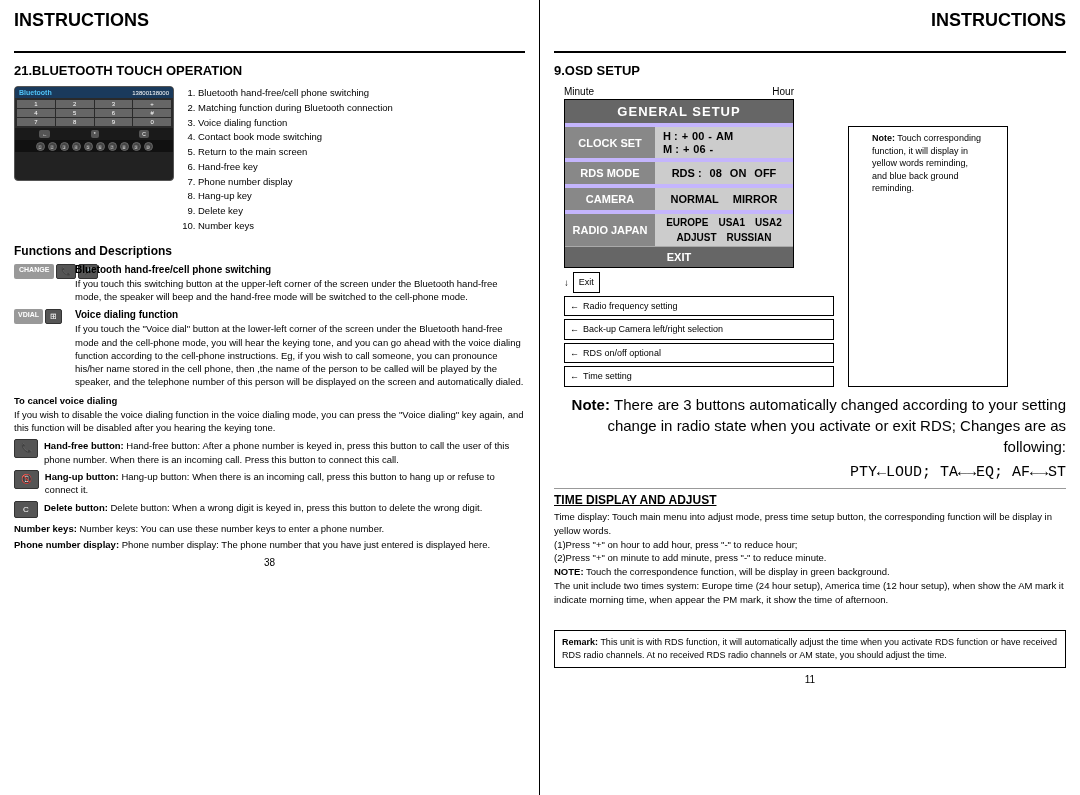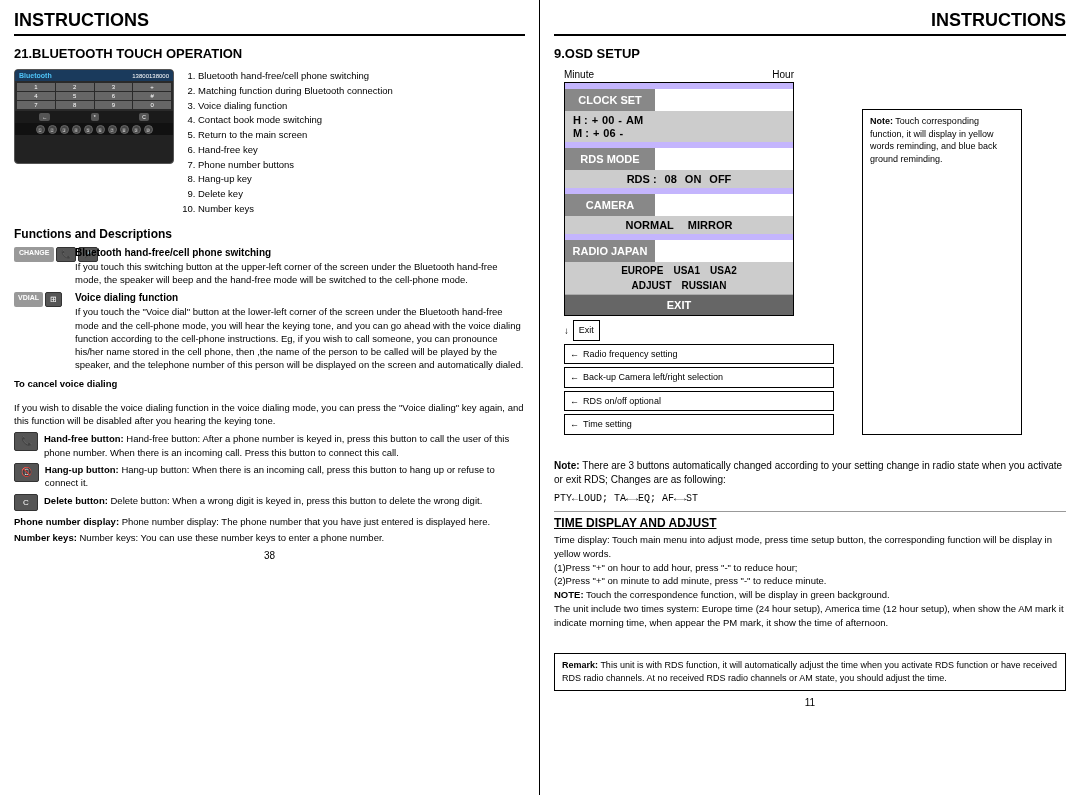--- a/index.html
+++ b/index.html
@@ -20,21 +20,21 @@
     }
     .page-right {
       width: 540px;
       padding: 10px 14px;
       overflow: hidden;
     }
     .page-header {
       font-size: 18px;
       font-weight: bold;
       border-bottom: 2px solid #000;
-      padding-bottom: 3px;
+      padding-bottom: 20px;
       margin-bottom: 10px;
       text-transform: uppercase;
     }
     .page-header-right {
       text-align: right;
     }
     .section-title {
       font-size: 13px;
       font-weight: bold;
       text-transform: uppercase;
@@ -120,22 +120,22 @@
     }
     .page-num {
       text-align: center;
       font-size: 10px;
       margin-top: 6px;
     }
 
     
     .osd-diagram {
       display: flex;
-      gap: 28px;
-      margin-bottom: 24px;
+      gap: 14px;
+      margin-bottom: 7px;
       margin-top: 4px;
     }
     .osd-menu-container {
       position: relative;
       width: 280px;
     }
     .osd-labels-top {
       display: flex;
       justify-content: space-between;
       width: 230px;
@@ -152,22 +152,21 @@
       background: #666;
       color: #fff;
       text-align: center;
       font-weight: bold;
       font-size: 13px;
       padding: 4px;
       letter-spacing: 1px;
     }
     .osd-row {
       display: flex;
-      border-top: 6px solid #c4b5fd;
-      flex-direction: column;
+      border-top: 4px solid #c4b5fd;
     }
     .osd-left-cell {
       width: 90px;
       min-width: 90px;
       background: #888;
       color: #fff;
       font-weight: bold;
       font-size: 11px;
       padding: 5px 6px;
       display: flex;
@@ -233,34 +232,35 @@
     .callout-box {
       border: 1px solid #000;
       padding: 3px 5px;
       font-size: 9px;
       background: #fff;
       line-height: 1.4;
     }
     
     .note-box {
       border: 1px solid #000;
-      padding: 5px 7px;
+      padding: 5px 23px;
       font-size: 9px;
       line-height: 1.4;
       width: 160px;
       margin-top: 40px;
     }
     .note-box .note-title {
       font-weight: bold;
     }
     
     .note-line {
-      font-size: 10px;
+      font-size: 15px;
       line-height: 1.4;
       margin-bottom: 5px;
+      text-align: right;
     }
     .mono { font-family: 'Courier New', monospace; }
     .time-section-title {
       font-weight: bold;
       font-size: 12px;
       margin-bottom: 3px;
       text-decoration: underline;
     }
     .time-desc {
       font-size: 9.5px;
@@ -326,21 +326,21 @@
     </div>
 
     <div class="bt-instructions">
       <ol>
         <li>Bluetooth hand-free/cell phone switching</li>
         <li>Matching function during Bluetooth connection</li>
         <li>Voice dialing function</li>
         <li>Contact book mode switching</li>
         <li>Return to the main screen</li>
         <li>Hand-free key</li>
-        <li>Phone number buttons</li>
+        <li>Phone number display</li>
         <li>Hang-up key</li>
         <li>Delete key</li>
         <li>Number keys</li>
       </ol>
     </div>
   </div>
 
   <div class="functions-section">
     <div class="func-title">Functions and Descriptions</div>
 
@@ -360,56 +360,57 @@
       <div class="func-btn-img">
         <div style="background:#999;color:#fff;font-size:7px;padding:2px 4px;border-radius:2px;font-weight:bold;">VDIAL</div>
         <div style="background:#555;color:#fff;font-size:8px;padding:2px 4px;border-radius:2px;border:1px solid #333;">⊞</div>
       </div>
       <div>
         <div class="func-label">Voice dialing function</div>
         <div class="func-desc">If you touch the "Voice dial" button at the lower-left corner of the screen under the Bluetooth hand-free mode and the cell-phone mode, you will hear the keying tone, and you can go ahead with the voice dialing function according to the cell-phone instructions. Eg, if you wish to call someone, you can pronounce his/her name stored in the cell phone, then ,the name of the person to be called will be played by the speaker, and the telephone number of this person will be displayed on the screen and automatically dialed.</div>
       </div>
     </div>
 
-    <div style="font-weight:bold;font-size:9.5px;margin-bottom:12px;">To cancel voice dialing</div>
+    <div style="font-weight:bold;font-size:9.5px;margin-bottom:2px;">To cancel voice dialing</div>
     <div class="func-desc" style="margin-bottom:5px;">If you wish to disable the voice dialing function in the voice dialing mode, you can press the "Voice dialing" key again, and this function will be disabled after you hearing the keying tone.</div>
 
     <div class="func-subitem">
       <div class="small-btn-icon">📞</div>
       <div><span class="bold-label">Hand-free button: </span><span>Hand-free button: After a phone number is keyed in, press this button to call the user of this phone number. When there is an incoming call. Press this button to connect this call.</span></div>
     </div>
     <div class="func-subitem">
       <div class="small-btn-icon">📵</div>
       <div><span class="bold-label">Hang-up button: </span><span>Hang-up button: When there is an incoming call, press this button to hang up or refuse to connect it.</span></div>
     </div>
     <div class="func-subitem">
       <div class="small-btn-icon" style="font-size:8px;">C</div>
       <div><span class="bold-label">Delete button: </span><span>Delete button: When a wrong digit is keyed in, press this button to delete the wrong digit.</span></div>
     </div>
 
+    <div class="number-keys-text"><span class="bold-label">Number keys: </span><span>Number keys: You can use these number keys to enter a phone number.</span></div>
     <div class="number-keys-text"><span class="bold-label">Phone number display: </span><span>Phone number display: The phone number that you have just entered is displayed here.</span></div>
-    <div class="number-keys-text"><span class="bold-label">Number keys: </span><span>Number keys: You can use these number keys to enter a phone number.</span></div>
   </div>
 
   <div class="page-num">38</div>
 </div>
 
 <div class="page-right">
   <div class="page-header page-header-right">INSTRUCTIONS</div>
   <div class="section-title">9.OSD SETUP</div>
 
   <div class="osd-diagram">
     <div class="osd-menu-container">
 
       <div class="osd-labels-top">
         <span>Minute</span>
         <span>Hour</span>
       </div>
 
       <div class="osd-menu">
+        <div class="osd-header-row">GENERAL SETUP</div>
 
         <div class="osd-row">
           <div class="osd-left-cell">CLOCK SET</div>
           <div class="osd-right-cell clock-cell">
             <div class="clock-row">
               <span>H :</span>
               <span>+</span>
               <span>00</span>
               <span>-</span>
               <span>AM</span>

